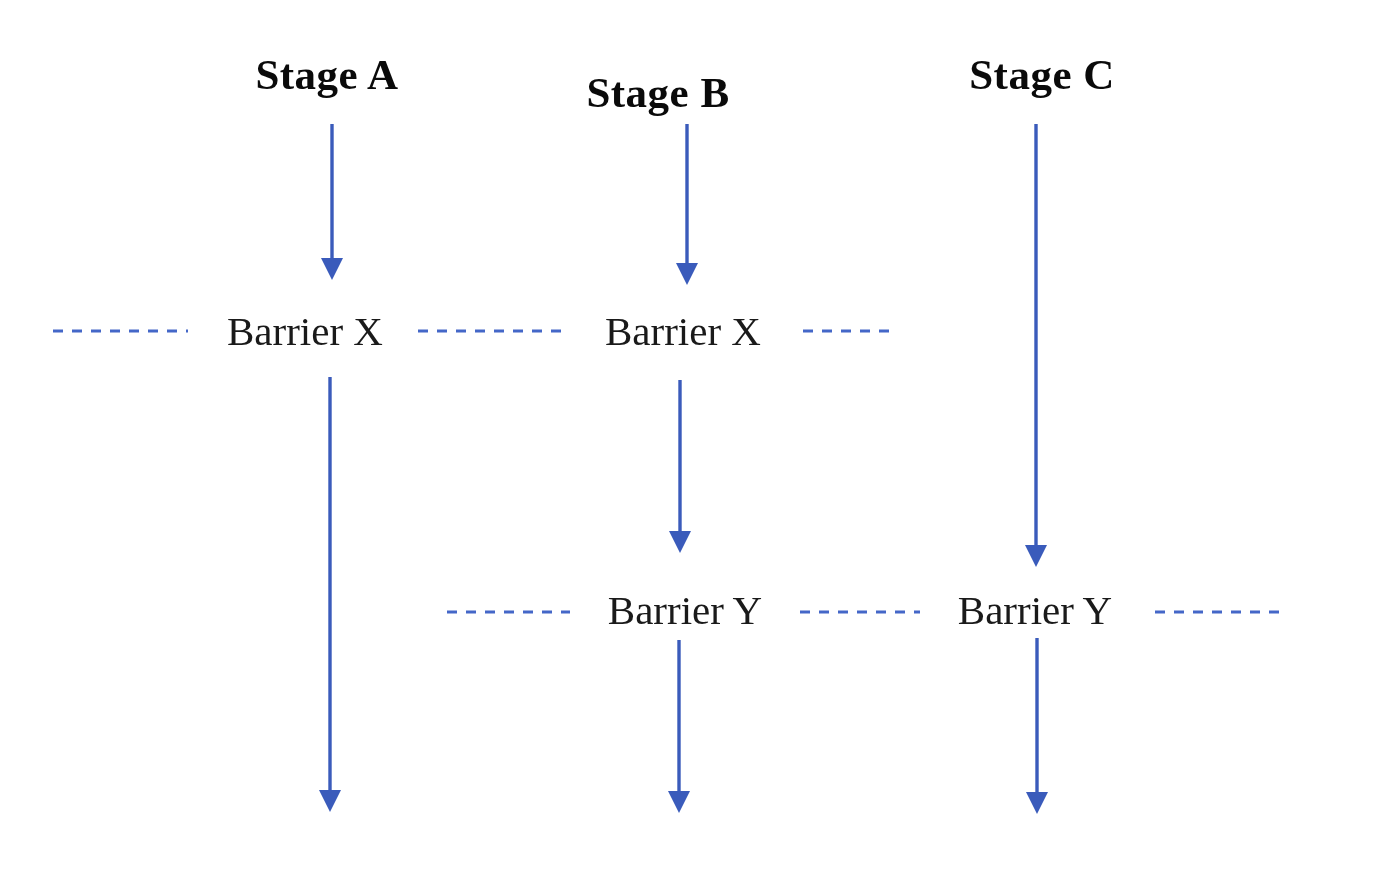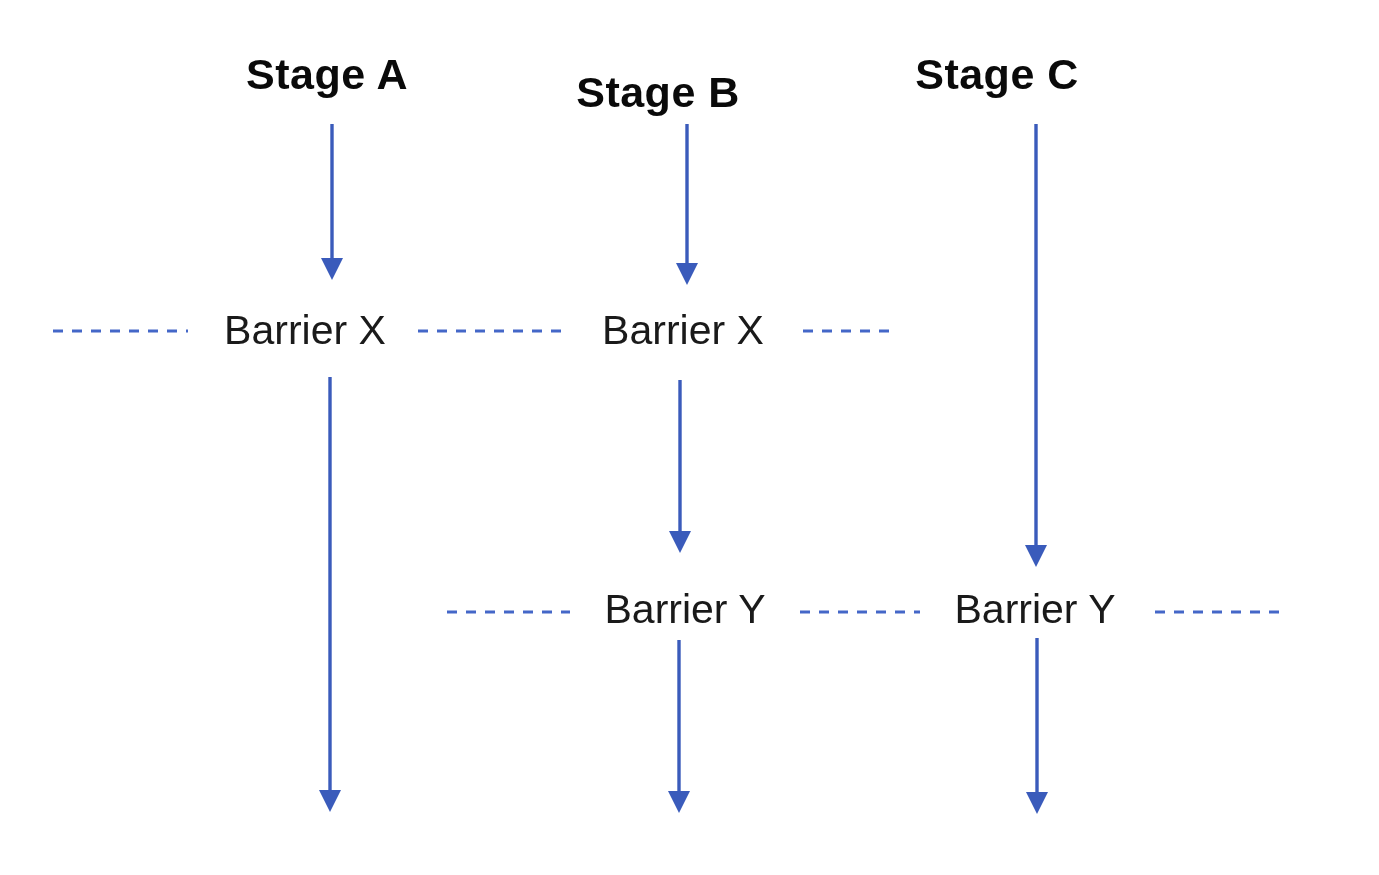--- a/index.html
+++ b/index.html
@@ -5,21 +5,21 @@
   html, body {
     margin: 0;
     padding: 0;
     background: #ffffff;
   }
   .diagram {
     position: relative;
     width: 1379px;
     height: 875px;
     background: var(--bg, #ffffff);
-    font-family: Liberation Sans, sans-serif;
+    font-family: Liberation Serif, serif;
     overflow: hidden;
   }
   .layer {
     position: absolute;
     left: 0;
     top: 0;
   }
   .stage-title {
     position: absolute;
     transform: translateX(-50%);
@@ -92,20 +92,20 @@
     <line class="dash-line" x1="418" y1="331" x2="570" y2="331"></line>
     <line class="dash-line" x1="803" y1="331" x2="892" y2="331"></line>
 
     <line class="dash-line" x1="447" y1="612" x2="570" y2="612"></line>
     <line class="dash-line" x1="800" y1="612" x2="920" y2="612"></line>
     <line class="dash-line" x1="1155" y1="612" x2="1280" y2="612"></line>
   </svg>
 
   <div class="stage-title" style="left:327px; top:50px;">Stage A</div>
   <div class="stage-title" style="left:658px; top:68px;">Stage B</div>
-  <div class="stage-title" style="left:997px; top:50px;">Stage C</div>
+  <div class="stage-title" style="left:1042px; top:50px;">Stage C</div>
 
   <div class="barrier-label" style="left:305px; top:307px;">Barrier X</div>
   <div class="barrier-label" style="left:683px; top:307px;">Barrier X</div>
   <div class="barrier-label" style="left:685px; top:586px;">Barrier Y</div>
   <div class="barrier-label" style="left:1035px; top:586px;">Barrier Y</div>
 
 </div>
 
 </body></html>

